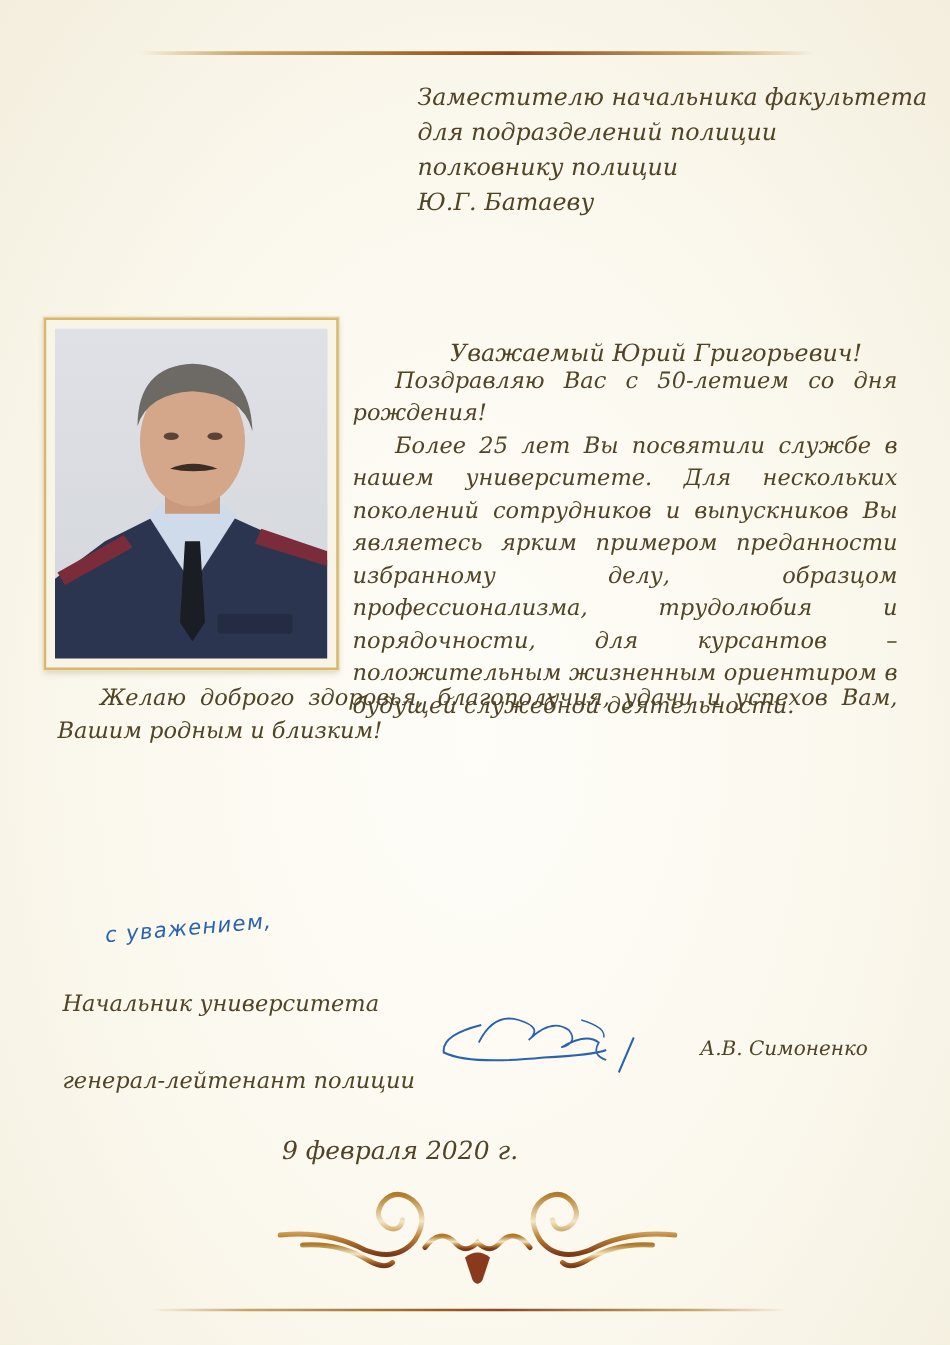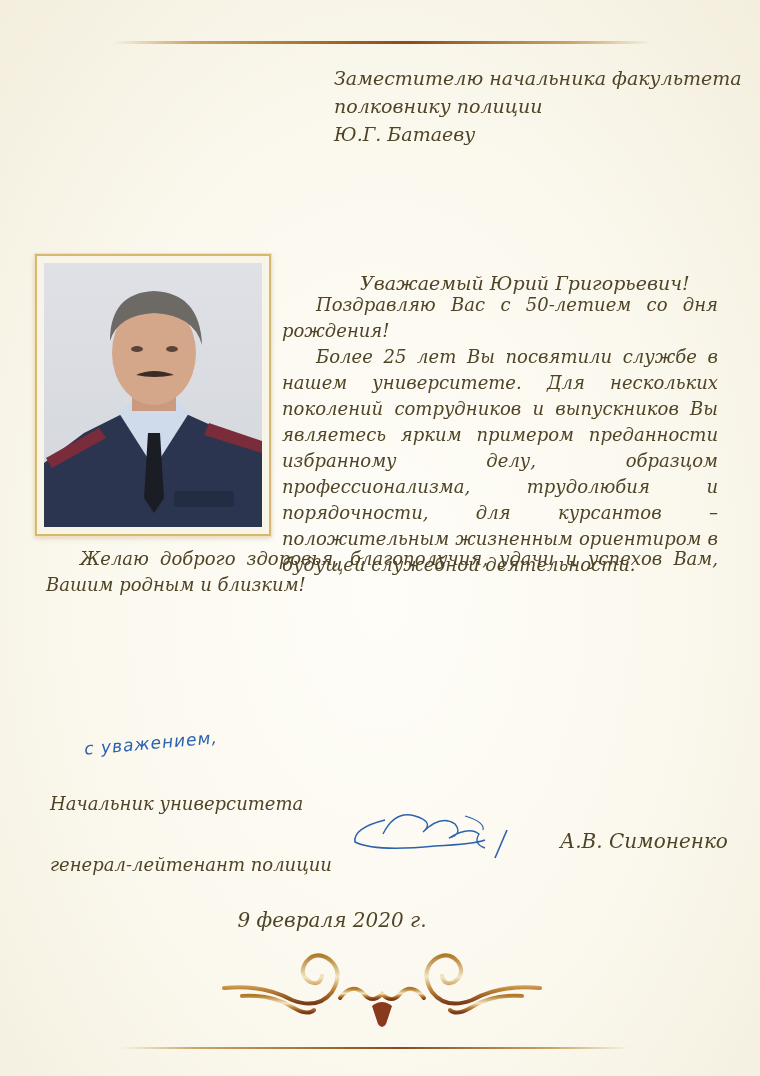--- a/index.html
+++ b/index.html
@@ -47,33 +47,34 @@
 
     .handwriting {
       position: absolute; left: 84px; top: 733px;
       font-family: "DejaVu Sans", sans-serif; font-style: italic;
       color: #2b62b0; font-size: 17px; letter-spacing: 1px;
       transform: rotate(-5deg); white-space: nowrap;
     }
     .sig-title { position: absolute; left: 50px; font-size: 18px; white-space: nowrap; }
     .sig-title.l1 { top: 793px; }
     .sig-title.l2 { top: 854px; }
-    .sig-name { position: absolute; left: 560px; top: 829px; font-size: 20px; white-space: nowrap; }
+    .sig-name { position: absolute; left: 560px; top: 829px; font-size: 16px; white-space: nowrap; }
     .signature { position: absolute; left: 345px; top: 800px; width: 190px; height: 60px; }
 
-    .date { position: absolute; left: 16px; width: 632px; top: 908px; text-align: center; font-size: 20px; }
+    .date { position: absolute; left: 4px; width: 632px; top: 908px; text-align: center; font-size: 20px; }
     .ornament { position: absolute; left: 222px; top: 948px; width: 320px; height: 85px; }
   </style>
 </head>
 <body>
 
 <div class="rule top"></div>
 
 <div class="addressee it">
   <div>Заместителю начальника факультета</div>
+  <div>для подразделений полиции</div>
   <div>полковнику полиции</div>
   <div>Ю.Г. Батаеву</div>
 </div>
 
 <div class="photo-frame">
   <div class="photo">
     <svg width="218" height="264" viewBox="0 0 218 264">
 
       <path d="M0 200 L40 170 L80 150 L110 200 L140 150 L180 168 L218 185 L218 264 L0 264 Z" fill="#2c3550"></path>
 

